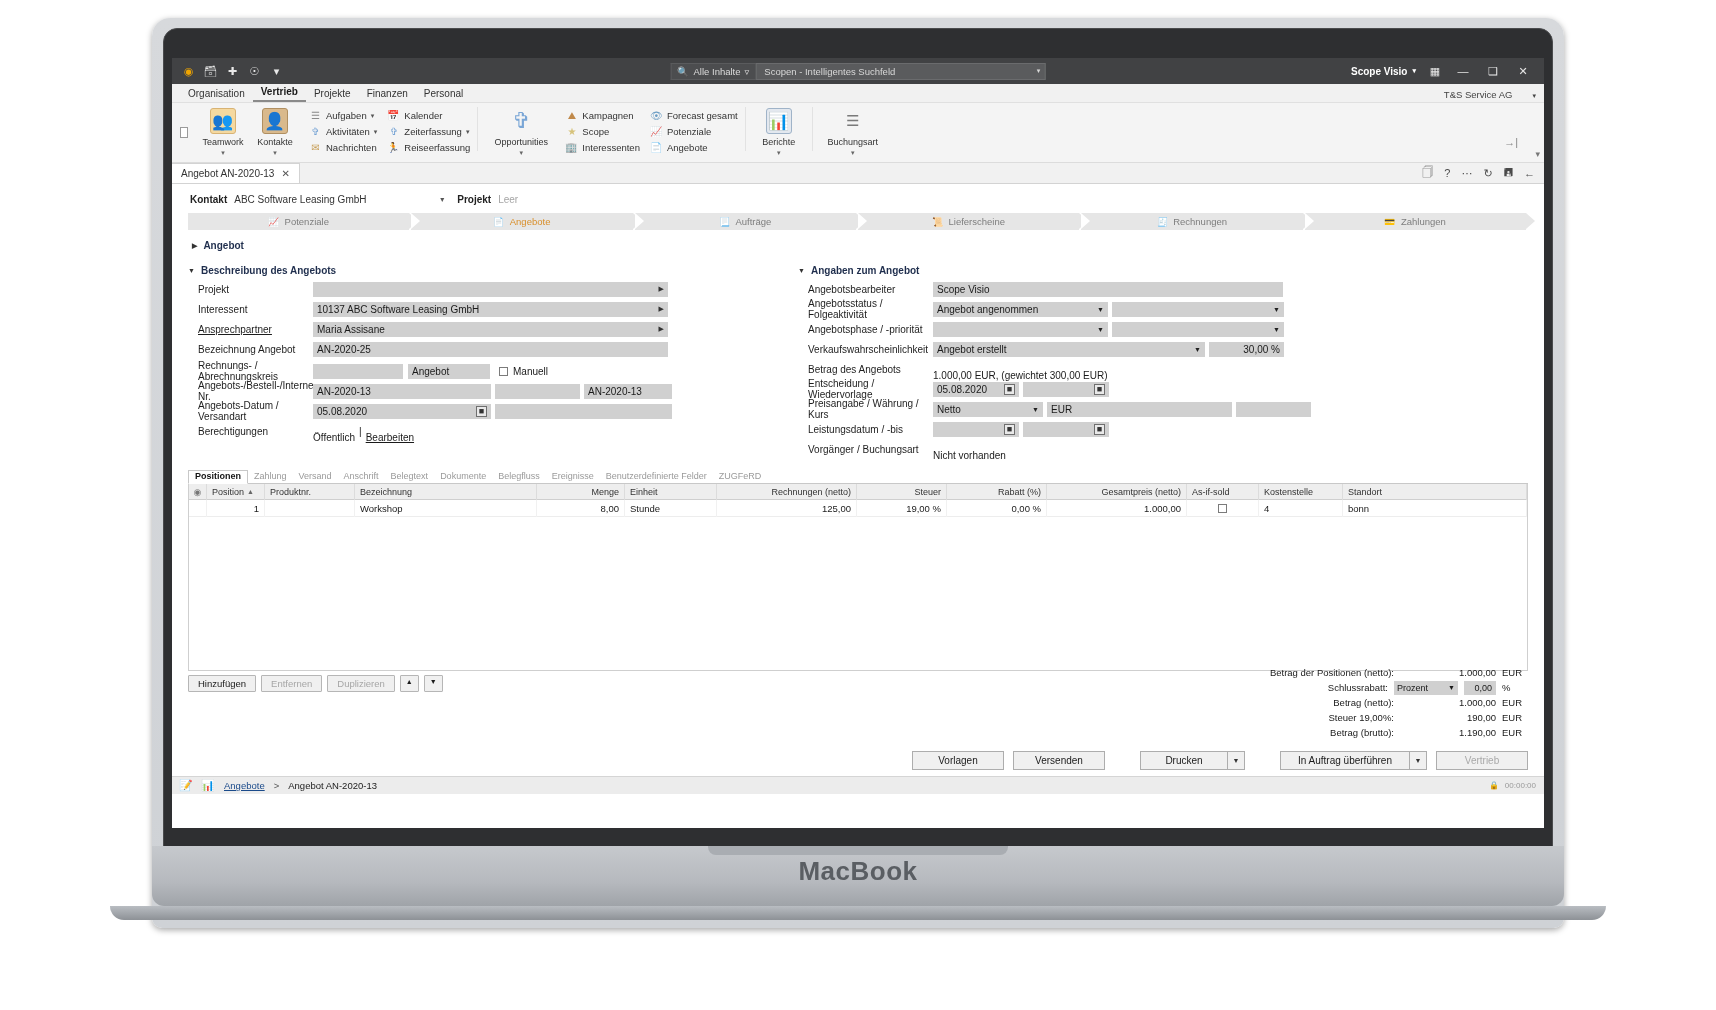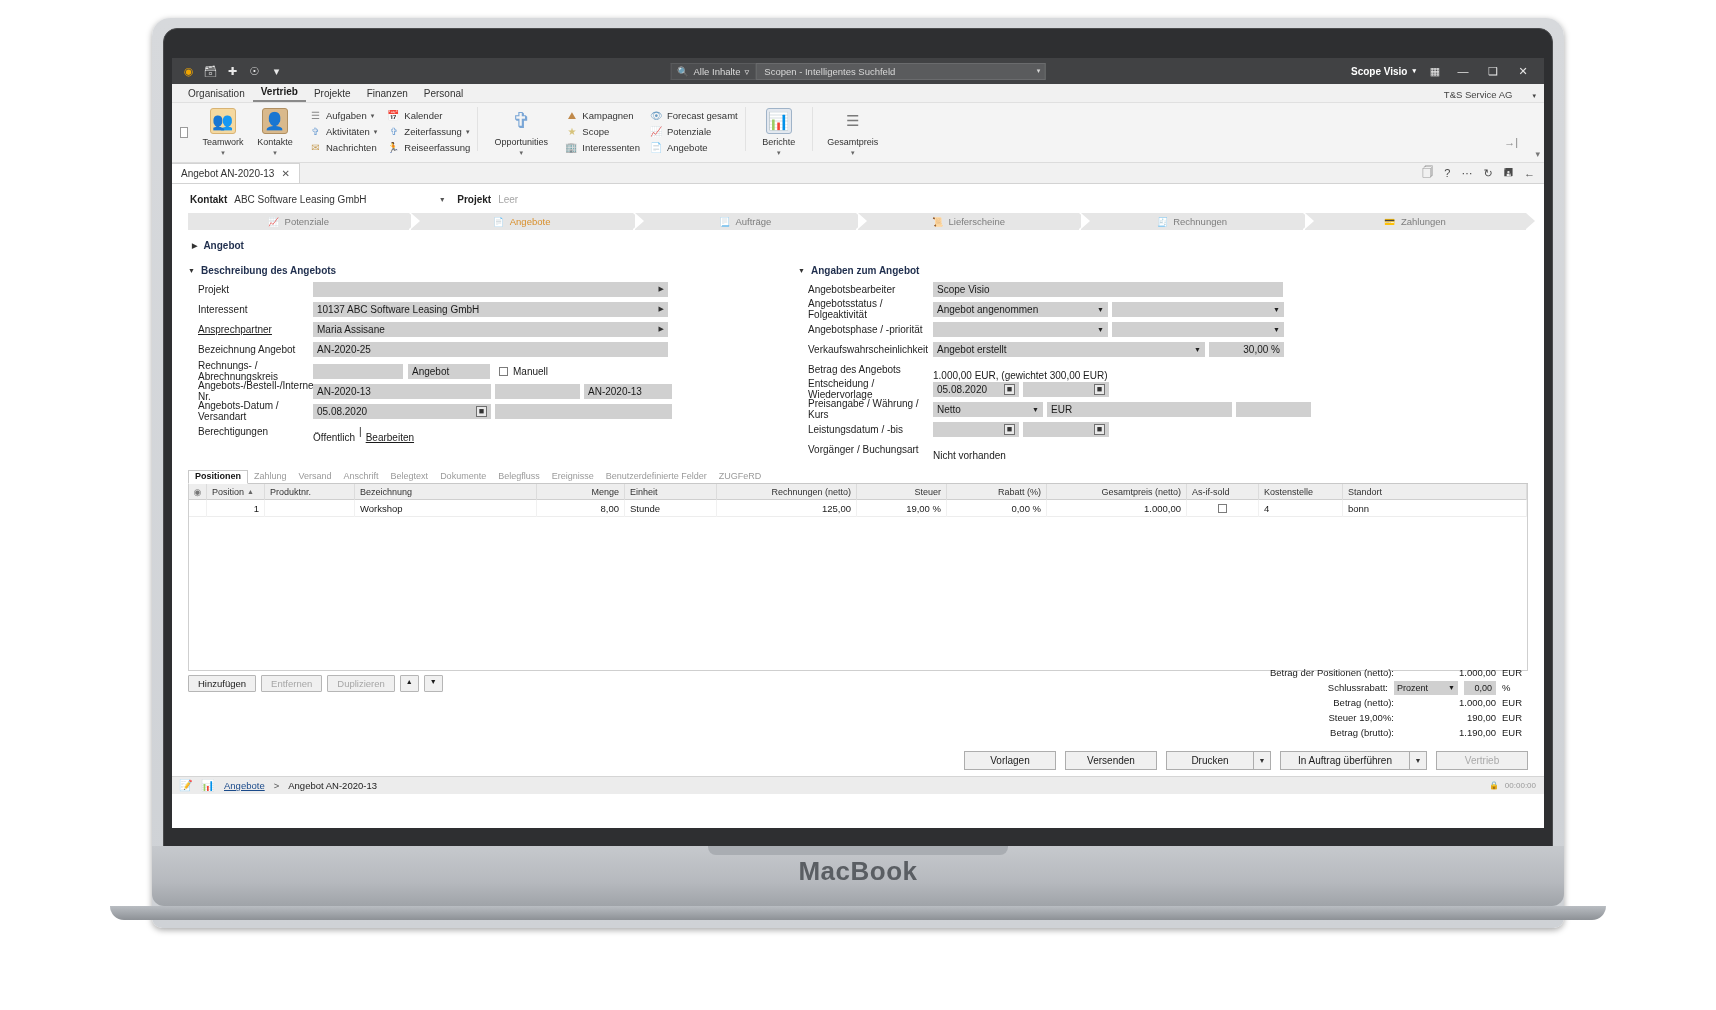--- a/index.html
+++ b/index.html
@@ -221,21 +221,21 @@
   
   .footbtns{
     position:absolute; left:0; right:0; bottom:6px;
     display:flex; justify-content:flex-end; gap:9px; padding-right:16px;
   }
   .fbtn{
     font-size:10px; color:#1a1a1a; background:#f0f0f0; border:1px solid #adadad;
     height:19px; min-width:92px; display:flex;align-items:center;justify-content:center;
   }
   .fbtn.dis{ color:#a9a9a9; }
-  .fbtn.split{ min-width:0; padding:4px 12px; }
+  .fbtn.split{ min-width:0; padding:4px 12px;margin-left:26px; }
   .fsplit{ display:flex; }
   .fsplit .arrowbox{
     width:17px; border:1px solid #adadad;border-left:none; background:#f0f0f0;
     display:flex;align-items:center;justify-content:center;font-size:7px;color:#333;
   }
 
   
   .statusbar{
     height:18px; background:#ececec; border-top:1px solid #d5d5d5;
     display:flex; align-items:center; gap:9px; padding:0 8px; font-size:9.5px;color:#333;
@@ -402,21 +402,21 @@
           <div class="big-lbl">Berichte</div>
           <div class="big-car">▾</div>
         </div>
       </div>
 
       <div class="rb-sep"></div>
 
       <div class="rb-group">
         <div class="big-btn" style="width:66px">
           <div class="big-ico" style="color:#7a7a7a;font-size:15px">☰</div>
-          <div class="big-lbl">Gesamtpreis</div>
+          <div class="big-lbl">Buchungsart</div>
           <div class="big-car">▾</div>
         </div>
       </div>
 
       <div class="ribbon-right">
         <span class="ribbon-arrow">▾</span>
       </div>
       <div class="ribbon-expand" style="right:26px;">→|</div>
     </div>
 

